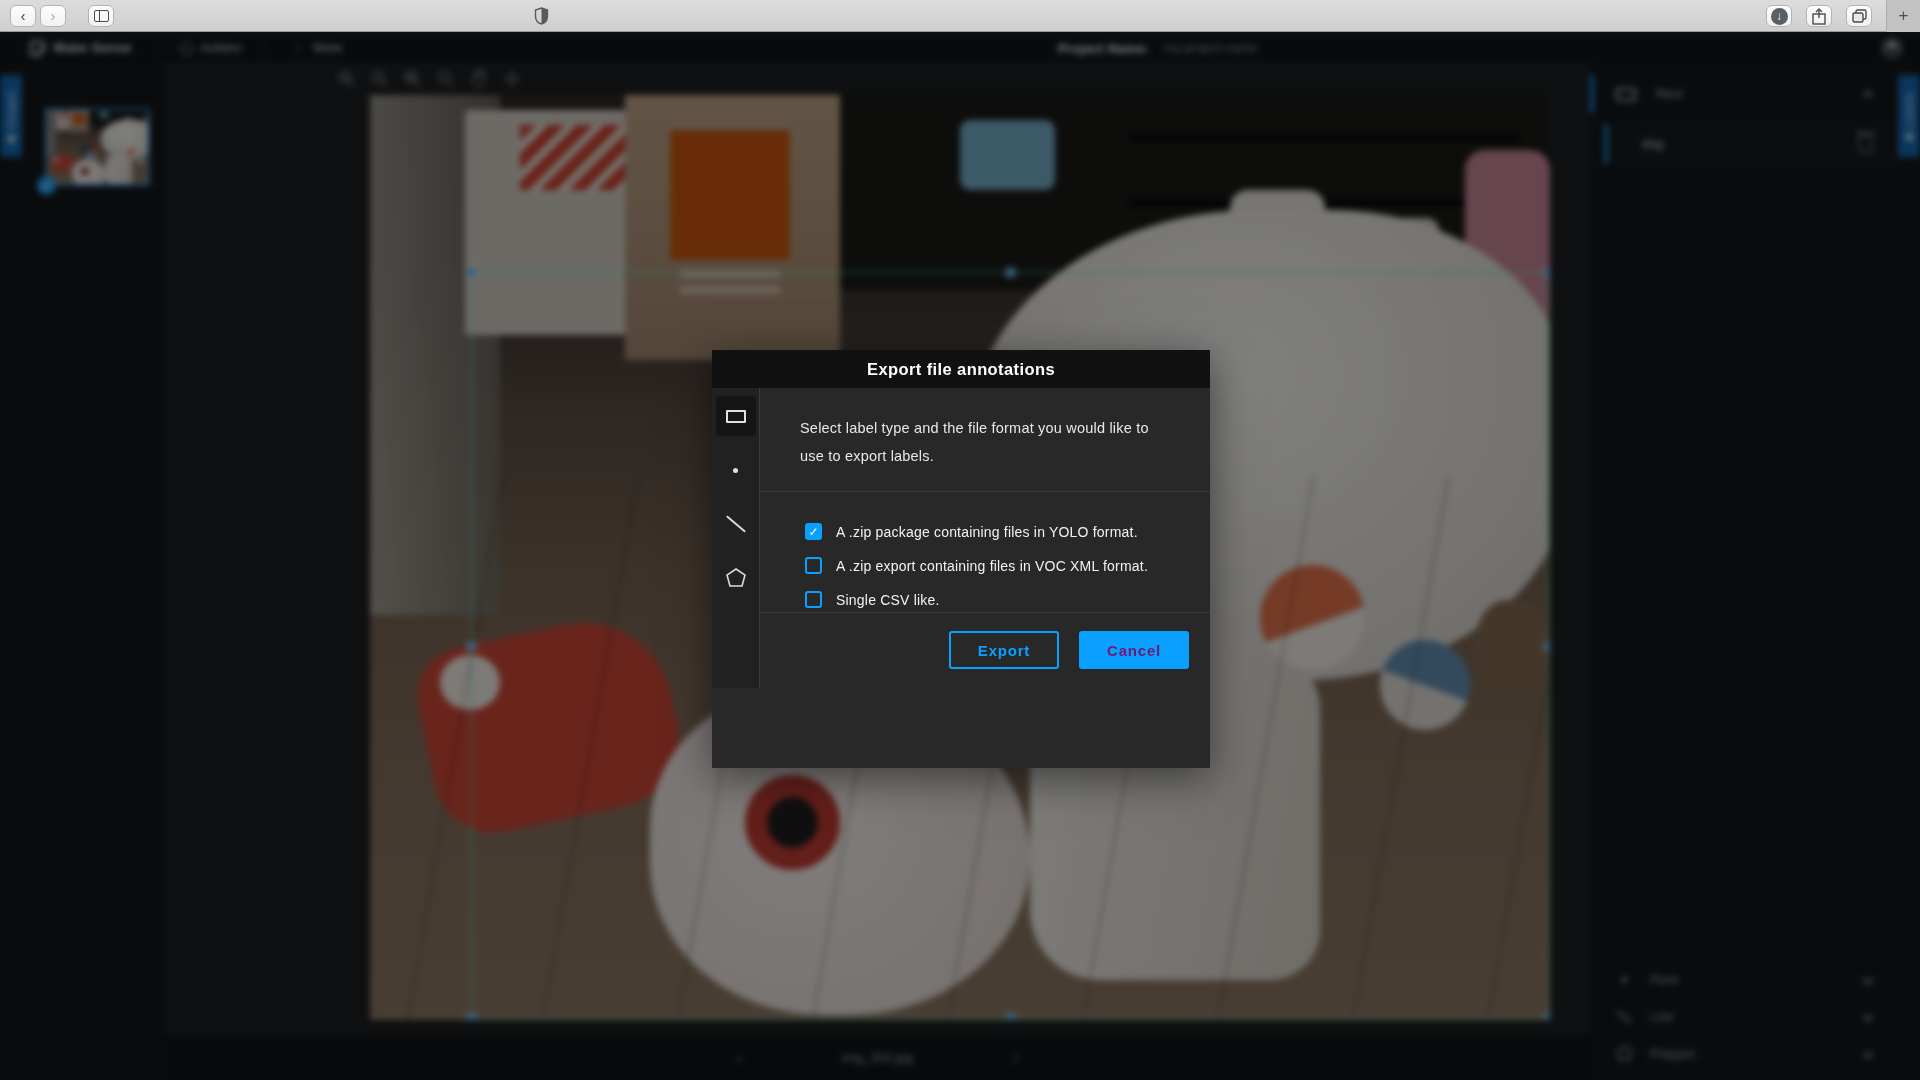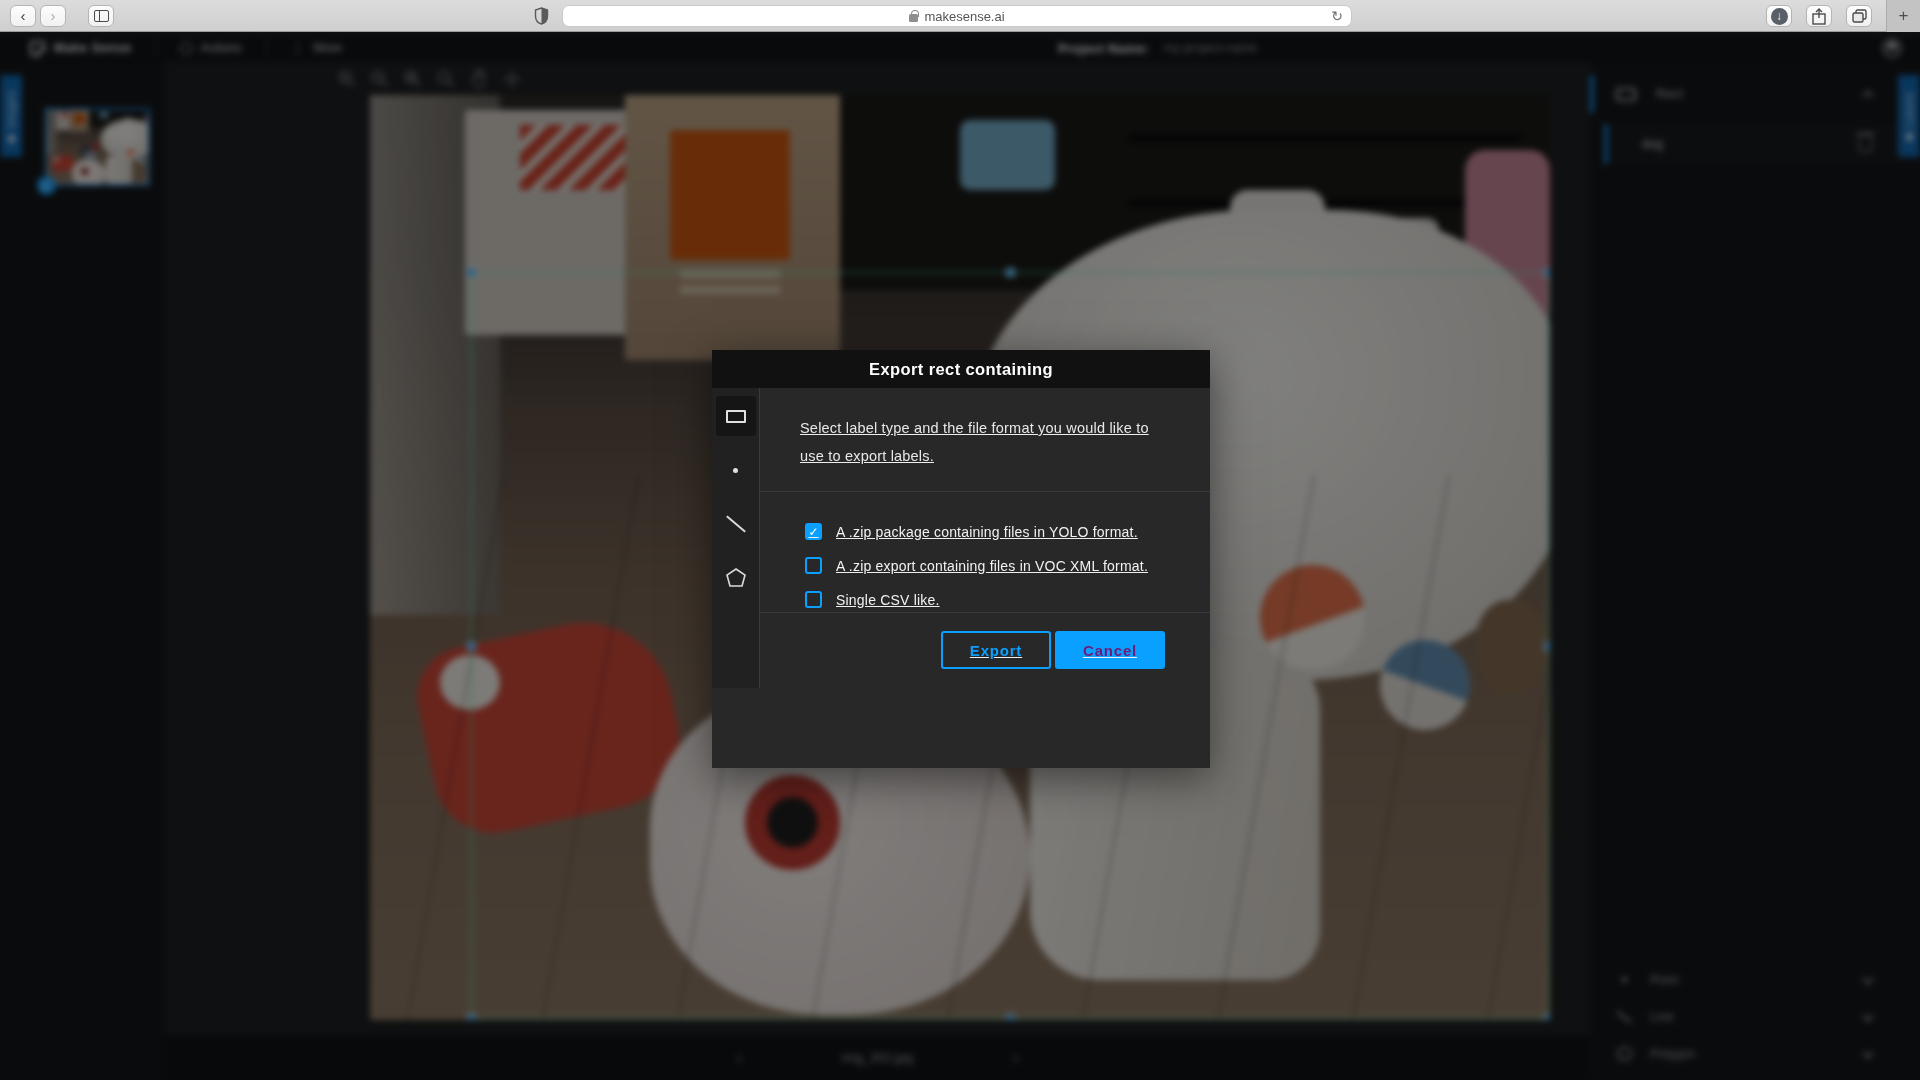--- a/index.html
+++ b/index.html
@@ -137,38 +137,38 @@
   .rs-sec .ic { width:20px; margin-left:24px; display:flex; justify-content:center; }
   .rs-sec .lbl { margin-left:16px; }
   .dot-ic { width:5px; height:5px; border-radius:50%; background:#a8a8a8; }
   .line-ic { width:18px; height:2px; background:#a8a8a8; transform:rotate(38deg); }
 
   
   .modal { position:absolute; left:712px; top:318px; width:498px; height:418px; z-index:10;
            background:#282828; box-shadow:0 10px 40px rgba(0,0,0,0.5); color:#eee; }
   .modal-header { height:38px; background:#111; display:flex; align-items:center; justify-content:center;
                   font-weight:bold; font-size:16.5px; letter-spacing:0.4px; color:#fff; }
-  .modal-body { display:flex; height:300px;text-decoration:underline; }
+  .modal-body { display:flex; height:300px; }
   .icon-col { width:48px; background:#212121; border-right:1px solid #3a3a3a; display:flex;
               flex-direction:column; align-items:center; padding-top:8px; gap:14px; }
   .mtool { width:40px; height:40px; display:flex; align-items:center; justify-content:center; border-radius:4px; }
   .mtool.selected { background:#151515; }
   .mtool-rect { width:20px; height:13px; border:2px solid #e0e0e0; border-radius:1px; }
   .mtool-dot { width:5px; height:5px; border-radius:50%; background:#e0e0e0; }
   .mtool-line { width:24px; height:2px; background:#dadada; transform:rotate(40deg); }
   .modal-content { flex:1; display:flex; flex-direction:column; }
   .desc { height:109px; border-bottom:1px solid #3a3a3a; padding:26px 40px 0 40px;
           font-size:14.5px; line-height:1.95; color:#e8e8e8; letter-spacing:0.2px; }
   .options { flex:1; border-bottom:1px solid #3a3a3a; padding:28px 0 0 45px; display:flex; flex-direction:column; gap:10px; }
   .opt-row { display:flex; align-items:center; height:24px; }
   .cbx { width:17px; height:17px; border:2px solid #0aa0ff; border-radius:3px; display:flex;
          align-items:center; justify-content:center; font-size:12px; color:#fff; }
   .opt-row.checked .cbx { background:#0aa0ff; }
   .opt-row .txt { margin-left:14px; font-size:14px; color:#f2f2f2; letter-spacing:0.2px; }
-  .modal-footer { height:80px; display:flex; align-items:center; justify-content:flex-end; gap:4px; padding-right:45px; }
+  .modal-footer { height:80px; display:flex; align-items:center; justify-content:flex-end; gap:20px; padding-right:21px; }
   .btn { width:110px; height:38px; display:flex; align-items:center; justify-content:center;
          font-weight:bold; font-size:15px; letter-spacing:0.8px; border-radius:3px; }
   .btn.outline { border:2px solid #0aa0ff; color:#0aa0ff; background:transparent; }
   .btn.solid { background:#0aa0ff; color:#701a75; }
 </style>
 </head>
 <body>
 
 <div class="chrome">
   <div class="bc-left">
@@ -177,25 +177,20 @@
     <div class="bc-gap"></div>
     <div class="chrome-btn">
         <span class="sidebar-glyph"></span>
       </div>
   </div>
   <div class="shield-btn chrome-btn" style="border:none;background:none;">
     <svg width="15" height="18" viewBox="0 0 15 18">
       <path d="M7.5 1 L13.5 3 V9 C13.5 13 11 16 7.5 17 C4 16 1.5 13 1.5 9 V3 Z" fill="none" stroke="#5a5a5a" stroke-width="1.4"></path>
       <path d="M7.5 1 L13.5 3 V9 C13.5 13 11 16 7.5 17 Z" fill="#5a5a5a"></path>
     </svg>
-  </div>
-  <div class="url-field">
-    <span class="lock"></span>
-    <span>makesense.ai</span>
-    <span class="refresh">↻</span>
   </div>
   <div class="bc-right">
     <div class="chrome-btn">
       <span class="dl-circle">↓</span>
     </div>
     <div class="chrome-btn">
       <svg width="14" height="17" viewBox="0 0 14 17">
         <rect x="1" y="6" width="12" height="10" fill="none" stroke="#4a4a4a" stroke-width="1.4"></rect>
         <line x1="7" y1="1.5" x2="7" y2="10" stroke="#4a4a4a" stroke-width="1.4"></line>
         <path d="M4 4 L7 1 L10 4" fill="none" stroke="#4a4a4a" stroke-width="1.4"></path>
@@ -416,21 +411,21 @@
           <span class="lbl">Polygon</span>
           <span class="rs-end chev down"></span>
         </div>
       </div>
     </div>
   </div>
 
   <div class="dim-overlay"></div>
 
   <div class="modal">
-    <div class="modal-header">Export rect containing</div>
+    <div class="modal-header">Export file annotations</div>
     <div class="modal-body">
       <div class="icon-col">
         <div class="mtool selected">
             <span class="mtool-rect"></span>
           </div>
         <div class="mtool">
             <span class="mtool-dot"></span>
           </div>
         <div class="mtool">
             <span class="mtool-line"></span>

